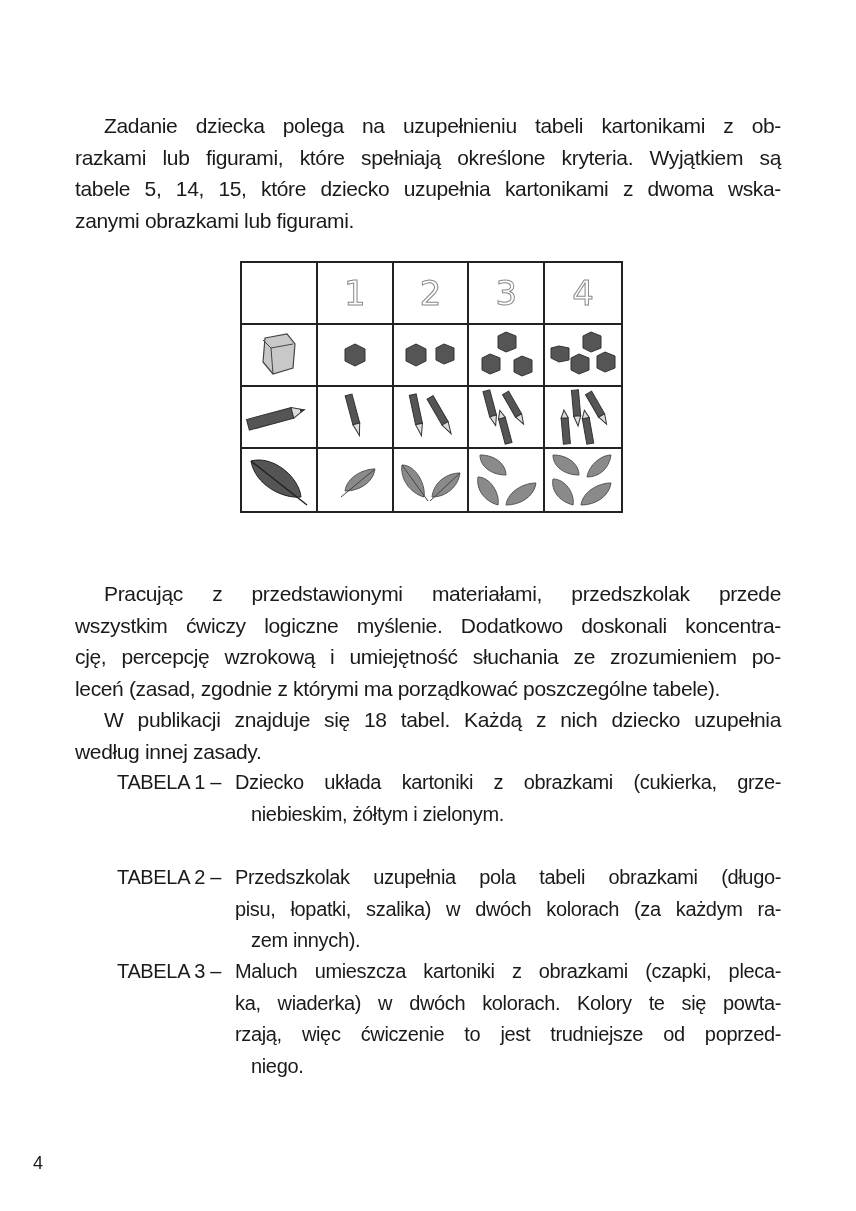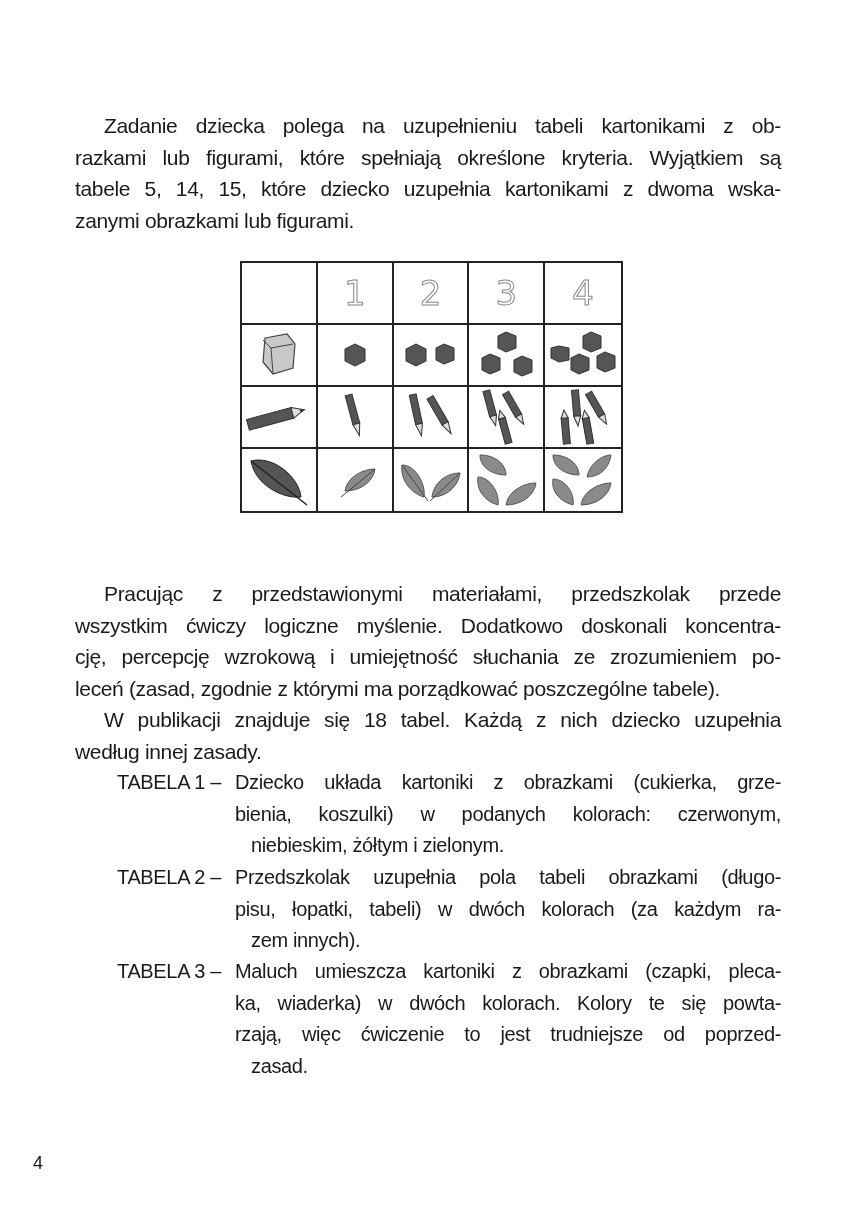--- a/index.html
+++ b/index.html
@@ -205,37 +205,36 @@
 
 <div class="para" id="p3">
   <span class="line indent">W publikacji znajduje się 18 tabel. Każdą z nich dziecko uzupełnia</span>
   <span class="line last">według innej zasady.</span>
 </div>
 
 <div class="entry" id="e1">
   <span class="lbl">TABELA 1 –</span>
   <span class="txt">
     <span class="line">Dziecko układa kartoniki z obrazkami (cukierka, grze-</span>
-    <span class="line">bienia, koszulki) w podanych kolorach: czerwonym,</span>
     <span class="line last">niebieskim, żółtym i zielonym.</span>
   </span>
 </div>
 
 <div class="entry" id="e2">
   <span class="lbl">TABELA 2 –</span>
   <span class="txt">
     <span class="line">Przedszkolak uzupełnia pola tabeli obrazkami (długo-</span>
-    <span class="line">pisu, łopatki, tabeli) w dwóch kolorach (za każdym ra-</span>
+    <span class="line">pisu, łopatki, szalika) w dwóch kolorach (za każdym ra-</span>
     <span class="line last">zem innych).</span>
   </span>
 </div>
 
 <div class="entry" id="e3">
   <span class="lbl">TABELA 3 –</span>
   <span class="txt">
     <span class="line">Maluch umieszcza kartoniki z obrazkami (czapki, pleca-</span>
     <span class="line">ka, wiaderka) w dwóch kolorach. Kolory te się powta-</span>
     <span class="line">rzają, więc ćwiczenie to jest trudniejsze od poprzed-</span>
-    <span class="line last">zasad.</span>
+    <span class="line last">niego.</span>
   </span>
 </div>
 
 <div class="pagenum">4</div>
 
 </body></html>

